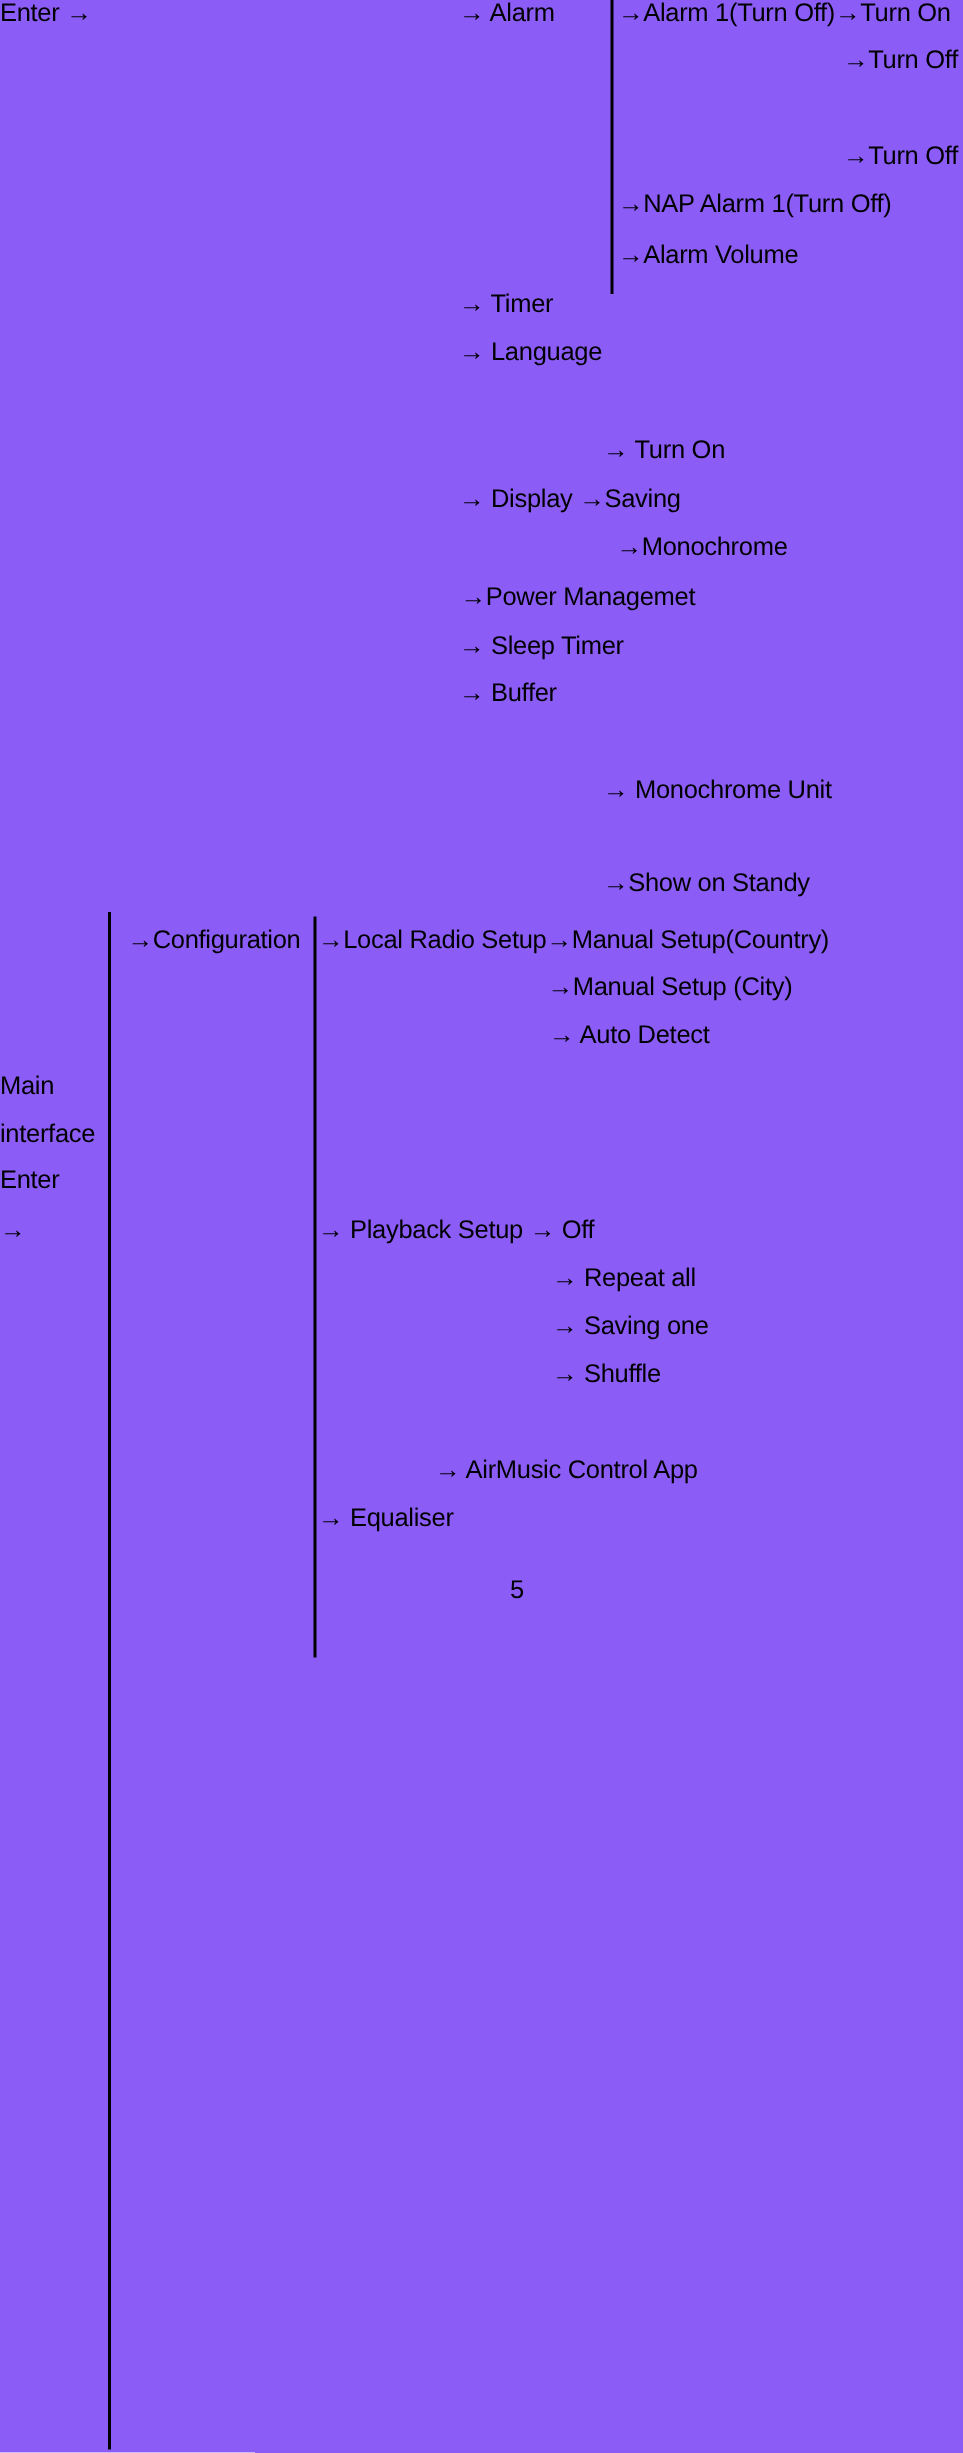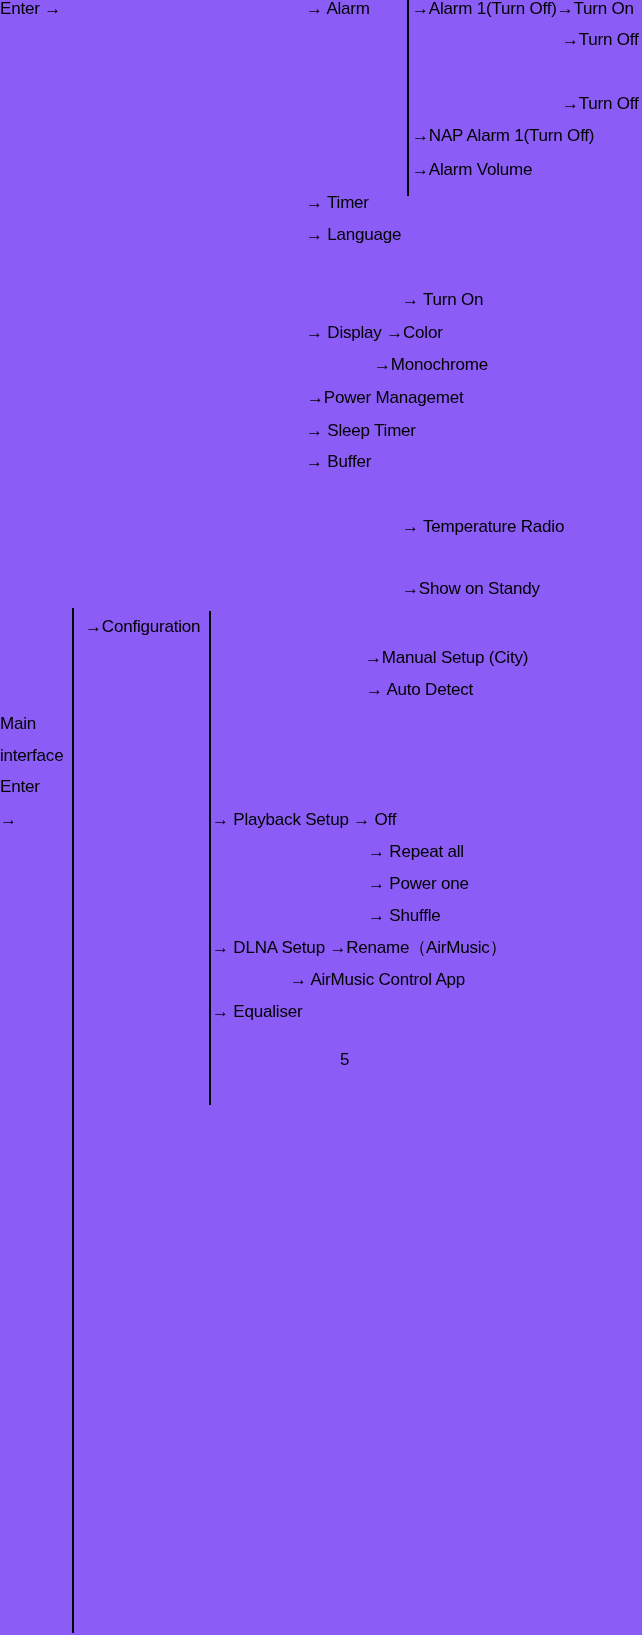--- a/index.html
+++ b/index.html
@@ -40,40 +40,40 @@
   <div class="t" style="left:306px;top:-2px">→ Alarm</div>
   <div class="t" style="left:412px;top:-2px">→Alarm 1(Turn Off)→Turn On</div>
   <div class="t" style="left:562px;top:29px">→Turn Off</div>
   <div class="t" style="left:562px;top:93px">→Turn Off</div>
   <div class="t" style="left:412px;top:125px">→NAP Alarm 1(Turn Off)</div>
   <div class="t" style="left:412px;top:159px">→Alarm Volume</div>
 
   <div class="t" style="left:306px;top:192px">→ Timer</div>
   <div class="t" style="left:306px;top:224px">→ Language</div>
   <div class="t" style="left:402px;top:289px">→ Turn On</div>
-  <div class="t" style="left:306px;top:322px">→ Display →Color</div>
-  <div class="t" style="left:374px;top:354px">→Monochrome</div>
+  <div class="t" style="left:306px;top:322px">→ Display →Saving</div>
+  <div class="t" style="left:411px;top:354px">→Monochrome</div>
   <div class="t" style="left:307px;top:387px">→Power Managemet</div>
   <div class="t" style="left:306px;top:420px">→ Sleep Timer</div>
   <div class="t" style="left:306px;top:451px">→ Buffer</div>
-  <div class="t" style="left:402px;top:516px">→ Temperature Radio</div>
+  <div class="t" style="left:402px;top:516px">→ Monochrome Unit</div>
   <div class="t" style="left:402px;top:578px">→Show on Standy</div>
 
   <div class="t" style="left:85px;top:616px">→Configuration</div>
+  <div class="t" style="left:212px;top:616px">→Local Radio Setup→Manual Setup(Country)</div>
   <div class="t" style="left:365px;top:647px">→Manual Setup (City)</div>
   <div class="t" style="left:366px;top:679px">→ Auto Detect</div>
 
   <div class="t" style="left:0;top:713px">Main</div>
   <div class="t" style="left:0;top:745px">interface</div>
   <div class="t" style="left:0;top:776px">Enter</div>
   <div class="t" style="left:0;top:809px">→</div>
 
   <div class="t" style="left:212px;top:809px">→ Playback Setup → Off</div>
   <div class="t" style="left:368px;top:841px">→ Repeat all</div>
-  <div class="t" style="left:368px;top:873px">→ Power one</div>
+  <div class="t" style="left:368px;top:873px">→ Saving one</div>
   <div class="t" style="left:368px;top:905px">→ Shuffle</div>
-  <div class="t" style="left:212px;top:937px">→ DLNA Setup →Rename（AirMusic）</div>
   <div class="t" style="left:290px;top:969px">→ AirMusic Control App</div>
   <div class="t" style="left:212px;top:1001px">→ Equaliser</div>
 
   <div class="t pagenum" style="left:340px;top:1049px">5</div>
 
 </div>
 
 </body></html>

